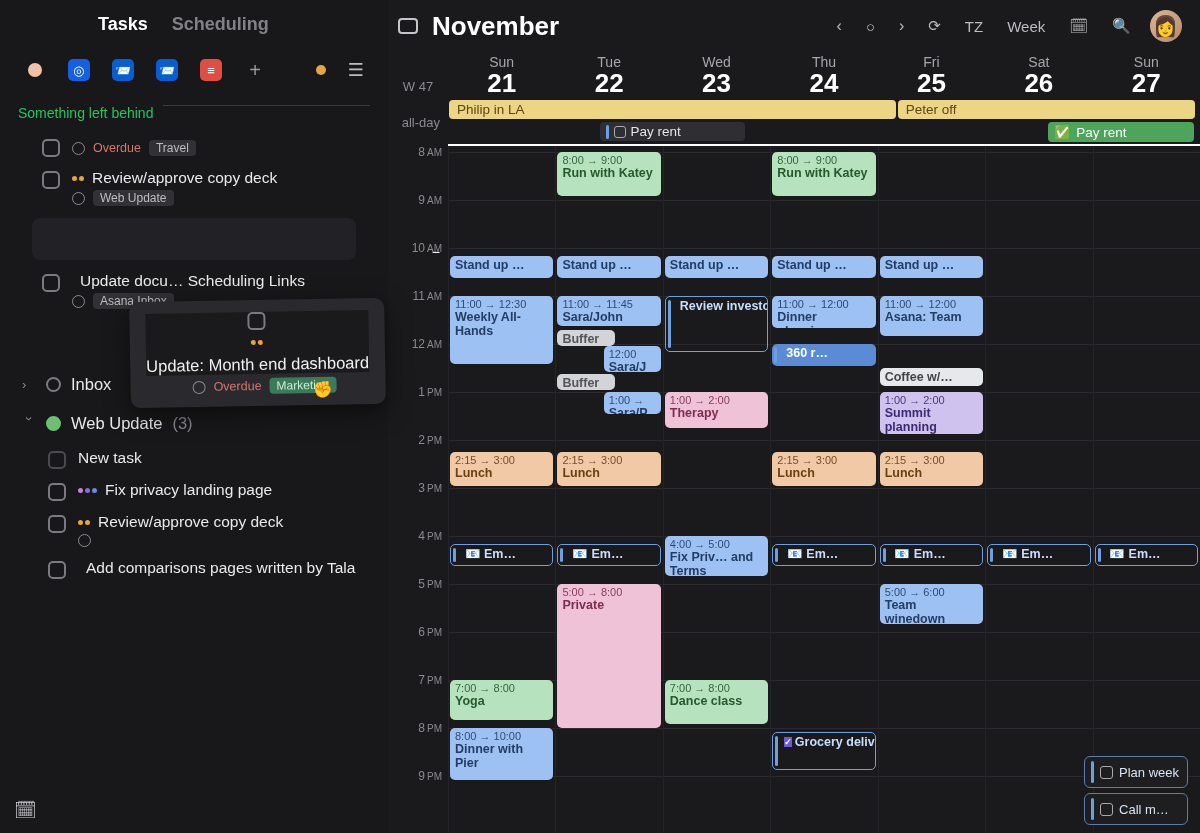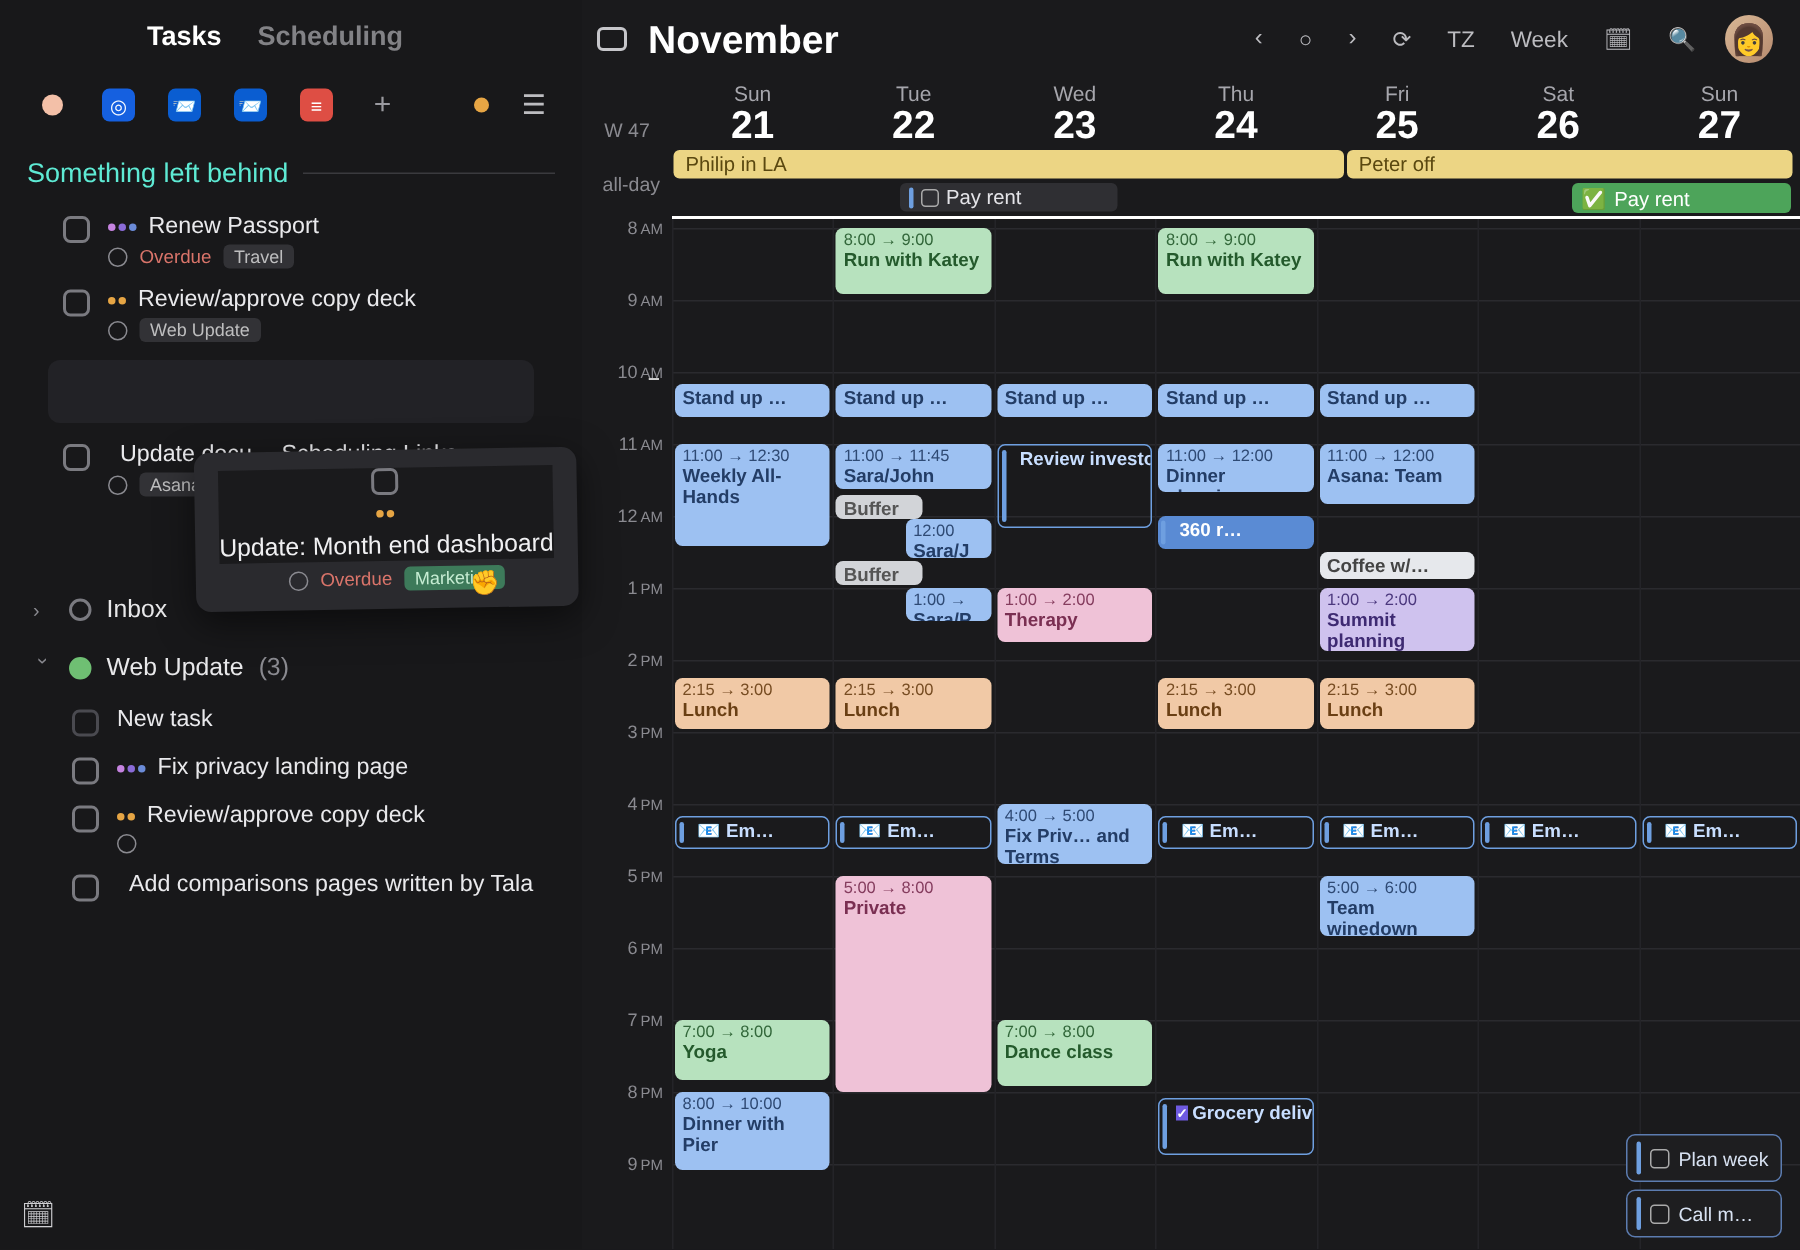--- a/index.html
+++ b/index.html
@@ -15,21 +15,21 @@
 .intg { width: 22px; height: 22px; border-radius: 5px; display: flex; align-items: center; justify-content: center; font-size: 13px; cursor: pointer; }
 .intg-dot { width: 14px; height: 14px; border-radius: 50%; background: #f3c0a8; }
 .intg-target { background: #1560e0; color: #fff; }
 .intg-out1 { background: #0a5dd1; color:#fff; }
 .intg-out2 { background: #0a5dd1; color:#fff; }
 .intg-todo { background: #de4e44; color:#fff; }
 .intg-plus { color: #9a9aa0; font-size: 20px; }
 .intg-spacer { flex: 1; }
 .intg-orange { width: 10px; height: 10px; border-radius: 50%; background: #e6a544; }
 .intg-list { color: #bcbcc0; font-size: 18px; }
-.section-header { display:flex; align-items:center; gap:10px; padding: 4px 10px 10px 10px; color: #5eead4; font-size: 18px; }
+.section-header { display:flex; gap:10px; padding: 4px 10px 10px 10px; color: #22c55e; font-size: 14px; }
 .section-header .dash { flex:1; height:1px; background:#3a3a3e; }
 .task { display:flex; gap:12px; padding: 6px 14px 6px 34px; align-items:flex-start; cursor: pointer; }
 .task .cb { width:18px; height:18px; border:2px solid #7a7a80; border-radius:5px; flex-shrink:0; margin-top:2px; }
 .task .body { flex:1; }
 .task .title-line { display:flex; align-items:center; gap:8px; color:#e9e9ec; font-size:15.5px; }
 .proj-dot { display:inline-flex; gap:2px; }
 .proj-dot span { width:5px; height:5px; border-radius:50%; }
 .task .sub-line { display:flex; align-items:center; gap:8px; margin-top:3px; font-size:12.5px; }
 .overdue { color:#d9746a; }
 .pill { background:#323236; color:#bebebf; padding:1px 7px; border-radius:4px; font-size:12px; }
@@ -141,28 +141,20 @@
 
     <div class="section-header">
       <span>Something left behind</span>
       <span class="dash"></span>
     </div>
 
     <div id="left-behind-list">
         <div class="task">
           <div class="cb"></div>
    <div class="body">
-     <div class="title-line">
-              <span class="proj-dot">
-                <span style="background:#c583e0"></span>
-                <span style="background:#8a6bd8"></span>
-                <span style="background:#6b8bd8"></span>
-              </span>
-              <span>Renew Passport</span>
-            </div>
      <div class="sub-line">
               <span class="clock-ic"></span>
               <span class="overdue">Overdue</span>
               <span class="pill">Travel</span>
             </div>
    </div>
         </div>
         <div class="task">
           <div class="cb"></div>
    <div class="body">

